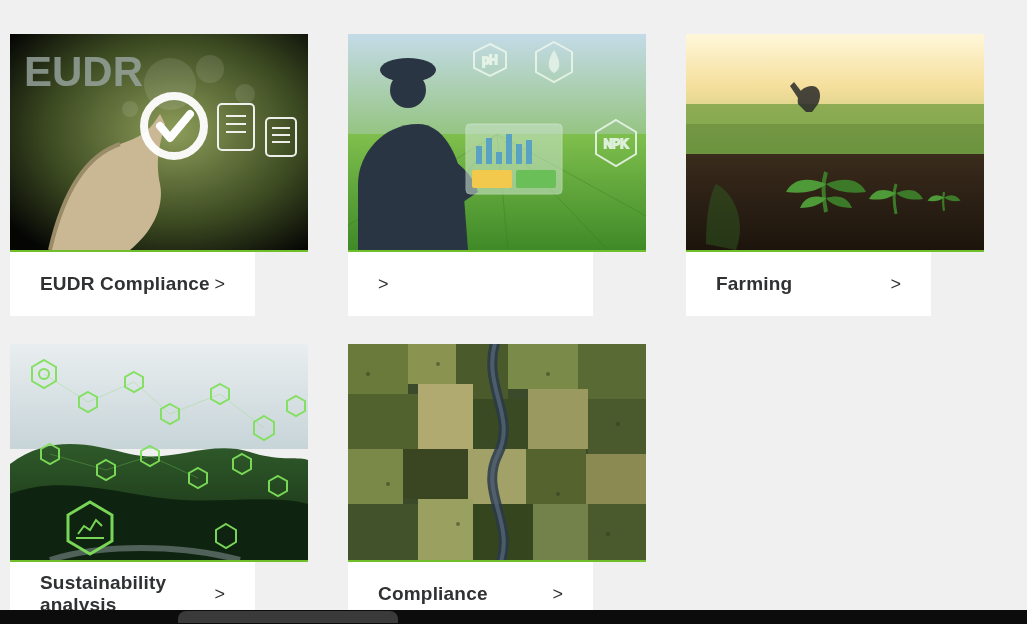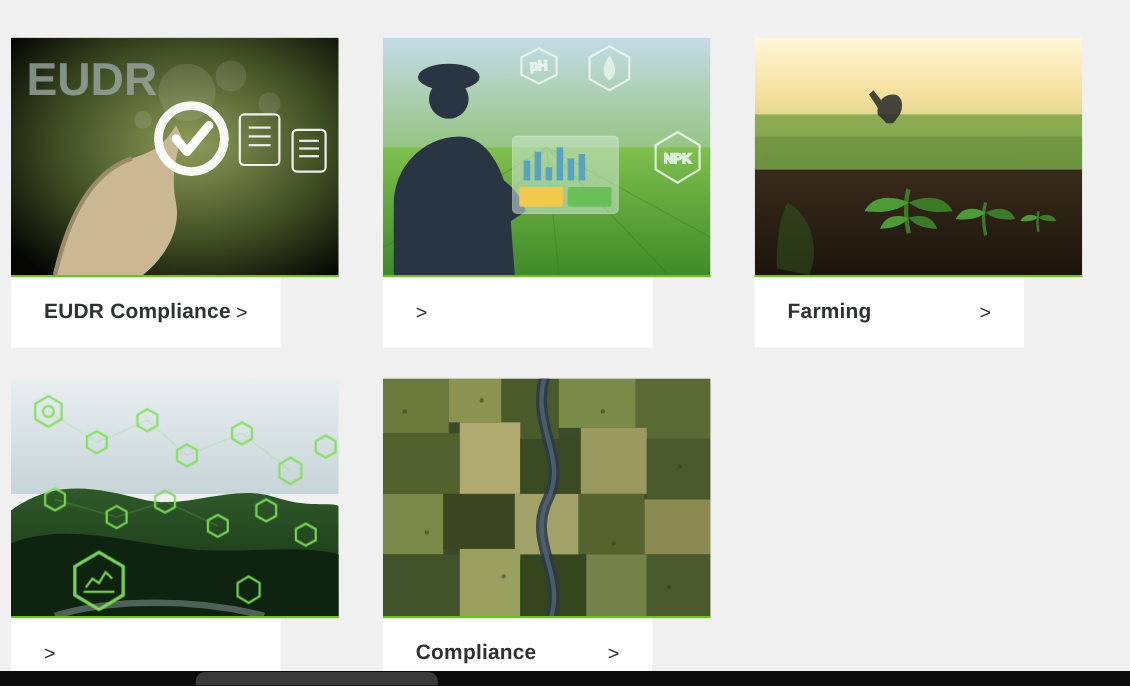--- a/index.html
+++ b/index.html
@@ -333,20 +333,21 @@
             <line x1="124" y1="38" x2="160" y2="70"></line>
             <line x1="160" y1="70" x2="210" y2="50"></line>
             <line x1="210" y1="50" x2="254" y2="84"></line>
             <line x1="40" y1="110" x2="96" y2="126"></line>
             <line x1="96" y1="126" x2="140" y2="112"></line>
             <line x1="140" y1="112" x2="188" y2="134"></line>
           </g>
         </svg>
       </div>
       <div class="label">
+        <span class="label-text">Sustainability analysis</span>
         <span class="chevron">&gt;</span>
       </div>
     </div>
 
     <div class="card">
       <div class="thumb">
         <svg width="298" height="216" viewBox="0 0 298 216">
           <rect width="298" height="216" fill="#3a4a2a"></rect>
 
           <g>

